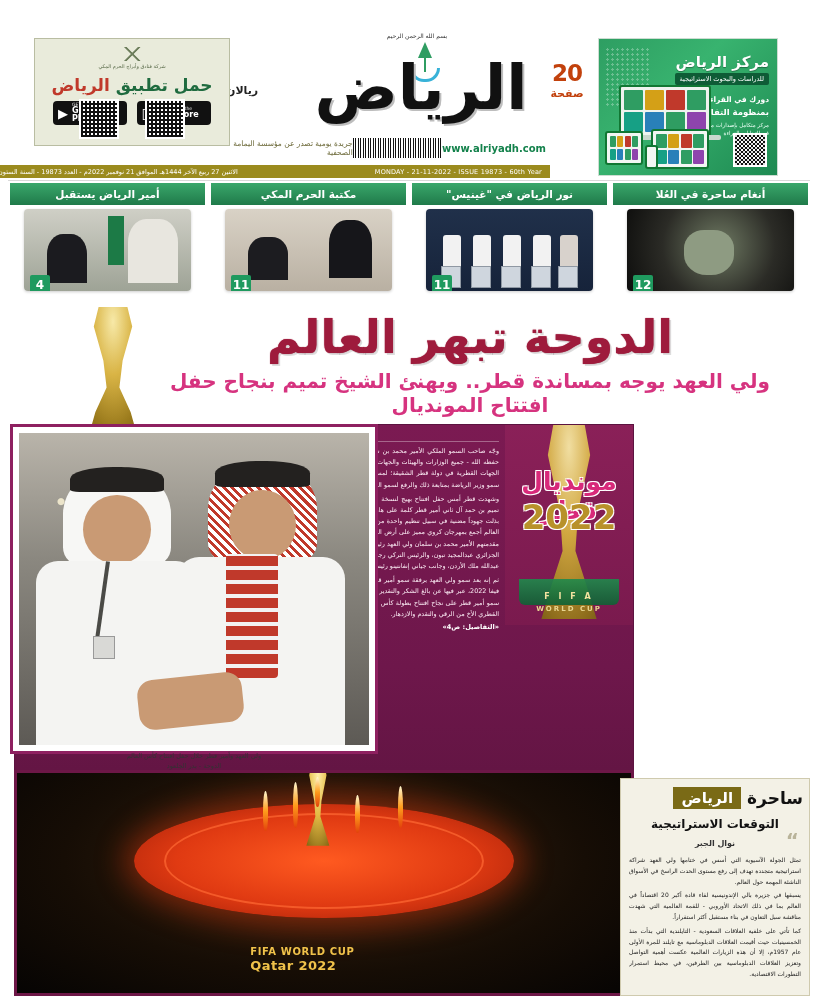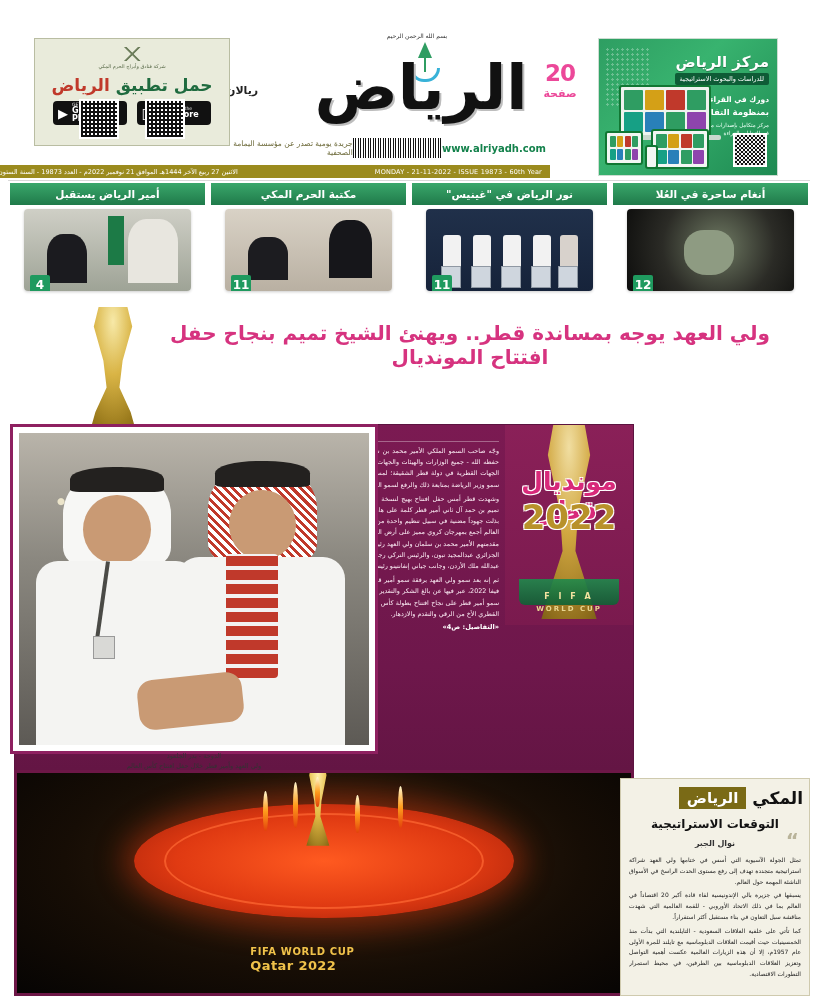--- a/index.html
+++ b/index.html
@@ -65,21 +65,21 @@
          grid-auto-rows:1fr;gap:1.5px;}
   .tiles i{display:block;background:#2f9d62;border-radius:1px;}
   .tiles i:nth-child(2){background:#c0392b}.tiles i:nth-child(3){background:#d4a017}
   .tiles i:nth-child(5){background:#8e44ad}.tiles i:nth-child(7){background:#2980b9}
   .tiles i:nth-child(8){background:#16a085}
 
   .mh-center{
     position:absolute; right:228px; top:2px; width:370px; height:148px;
   }
   .pages-box{
-    position:absolute; right:13px; top:30px; width:34px; text-align:center; color:#ec4899;
+    position:absolute; right:6px; top:30px; width:34px; text-align:center; color:#c2410c;
   }
   .pages-box .num{ font-size:23px; font-weight:bold; line-height:1; letter-spacing:-1px;}
   .pages-box .lbl{ font-size:11px; font-weight:bold; margin-top:2px;text-align:center;}
   .nameplate{
     position:absolute; right:44px; top:8px; width:250px; height:96px;
     display:flex; align-items:center; justify-content:center;
   }
   .nameplate .word{
     font-size:62px; font-weight:bold; color:#111; line-height:1;
     text-shadow:2px 2px 0 #bdbdbd; letter-spacing:-2px;
@@ -552,20 +552,21 @@
         <div class="pagenum">4</div>
       </div>
     </div>
   </div>
 
   <div class="headline-zone">
     <div class="trophy-left">
       <div class="cup"></div>
     </div>
     <div class="mainhead">
+      <div class="h1">الدوحة تبهر العالم</div>
       <div class="h2">ولي العهد يوجه بمساندة قطر.. ويهنئ الشيخ تميم بنجاح حفل افتتاح المونديال</div>
     </div>
   </div>
 
   <div class="story">
 
     <div class="mondial">
       <div class="cup2"></div>
       <div class="band"></div>
       <div class="fifa">F I F A</div>
@@ -598,42 +599,42 @@
         <div class="ghutra"></div>
         <div class="agal"></div>
         <div class="head"></div>
         <div class="thobe"></div>
         <div class="scarf"></div>
       </div>
       <div class="hands"></div>
     </div>
   </div>
   <div class="photo-cap">
+    <div>ولي العهد وأمير قطر خلال حفل افتتاح كأس العالم</div>
     <div>الدوحة - بدر الجلعود</div>
-    <div>ولي العهد وأمير قطر خلال حفل افتتاح كأس العالم</div>
   </div>
 
   <div class="photo-stadium">
     <div class="stad-bg"></div>
     <div class="pitch"></div>
     <div class="trophy3"></div>
     <div class="flame f1"></div>
     <div class="flame f5"></div>
     <div class="flame f2"></div>
     <div class="flame f3"></div>
     <div class="flame f4"></div>
     <div class="wc-logo">
       <div class="l1">FIFA WORLD CUP</div>
       <div class="l2">Qatar 2022</div>
     </div>
   </div>
 
   <div class="opinion">
     <div class="op-head">
-      <span class="kalima">المكي</span>
+      <span class="kalima">ساحرة</span>
       <span class="brandbox">الرياض</span>
     </div>
     <div class="op-title">التوقعات الاستراتيجية</div>
     <div class="op-quote">“</div>
     <div class="op-author">نوال الجبر</div>
     <div class="op-body">
       <p>تمثل الجولة الآسيوية التي أُسس في ختامها ولي العهد شراكة استراتيجية متجددة تهدف إلى رفع مستوى الحدث الراسخ في الأسواق الناشئة المهمة حول العالم.</p>
       <p>يسبقها في جزيرة بالي الإندونيسية لقاء قادة أكبر 20 اقتصاداً في العالم بما في ذلك الاتحاد الأوروبي - للقمة العالمية التي شهدت مناقشة سبل التعاون في بناء مستقبل أكثر استقراراً.</p>
       <p>كما تأتي على خلفية العلاقات السعودية - التايلندية التي بدأت منذ الخمسينيات حيث أقيمت العلاقات الدبلوماسية مع تايلند للمرة الأولى عام 1957م، إلا أن هذه الزيارات العالمية عكست أهمية التواصل وتعزيز العلاقات الدبلوماسية بين الطرفين، في محيط استمرار التطورات الاقتصادية.</p>
     </div>

